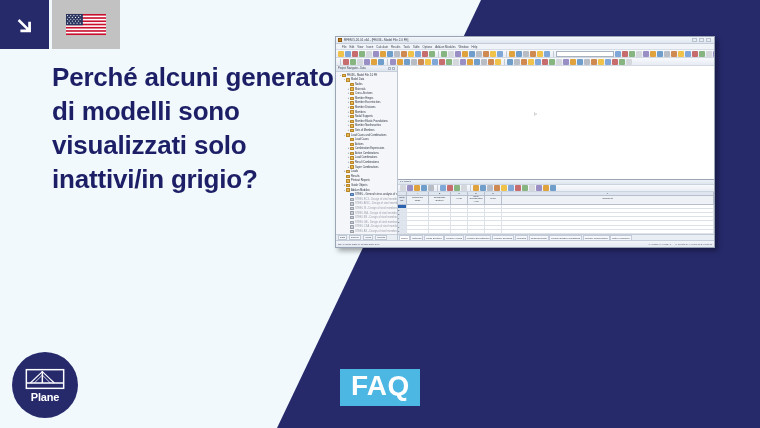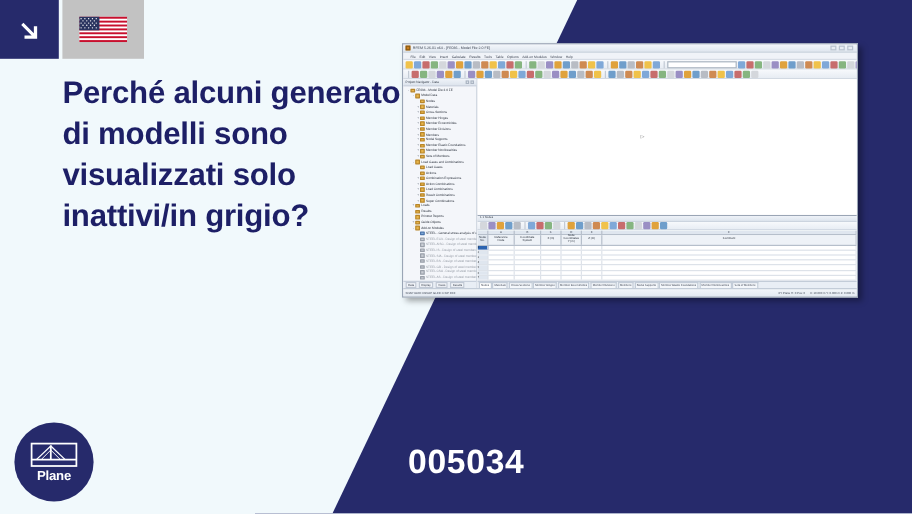--- a/index.html
+++ b/index.html
@@ -295,21 +295,21 @@
     <line x1="26" y1="4" x2="26" y2="22" stroke="#ffffff" stroke-width="2.2"></line>
     <line x1="26" y1="5" x2="8" y2="22" stroke="#ffffff" stroke-width="1.6"></line>
     <line x1="26" y1="5" x2="44" y2="22" stroke="#ffffff" stroke-width="1.6"></line>
     <line x1="26" y1="10" x2="14" y2="22" stroke="#ffffff" stroke-width="1.2"></line>
     <line x1="26" y1="10" x2="38" y2="22" stroke="#ffffff" stroke-width="1.2"></line>
   </svg>
   <div id="logo-text">Plane</div>
 </div>
 
 <div id="faq-strip">
-  <div id="faq-number">005034</div>
+  <div id="faq-badge">FAQ</div>
 </div>
 
 <div id="app-window">
 
   <div id="app-titlebar">
     <div id="app-icon"></div>
     <div id="app-title">RFEM 5.26.01 x64 - [FE036 - Model File 2.0 FE]</div>
     <div id="win-buttons">
       <div class="win-btn"></div>
       <div class="win-btn"></div>

